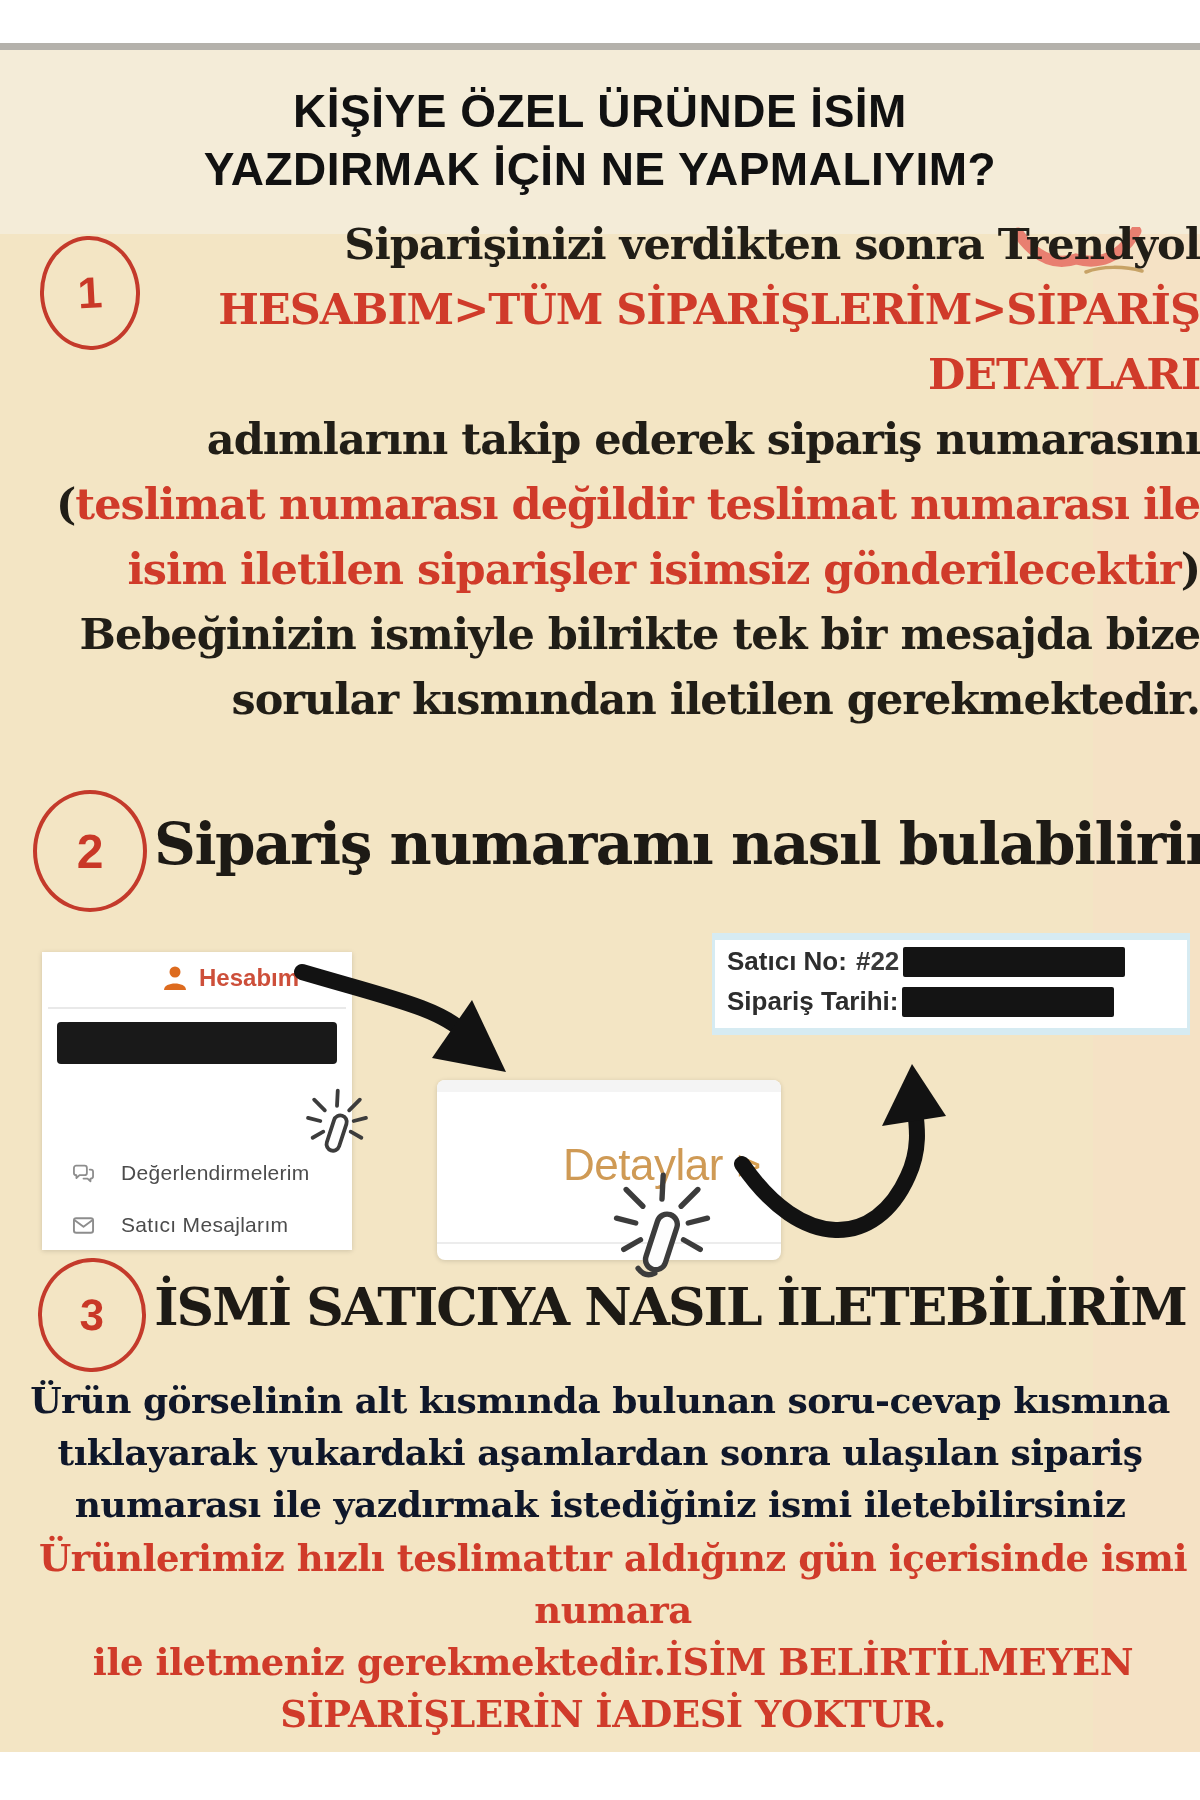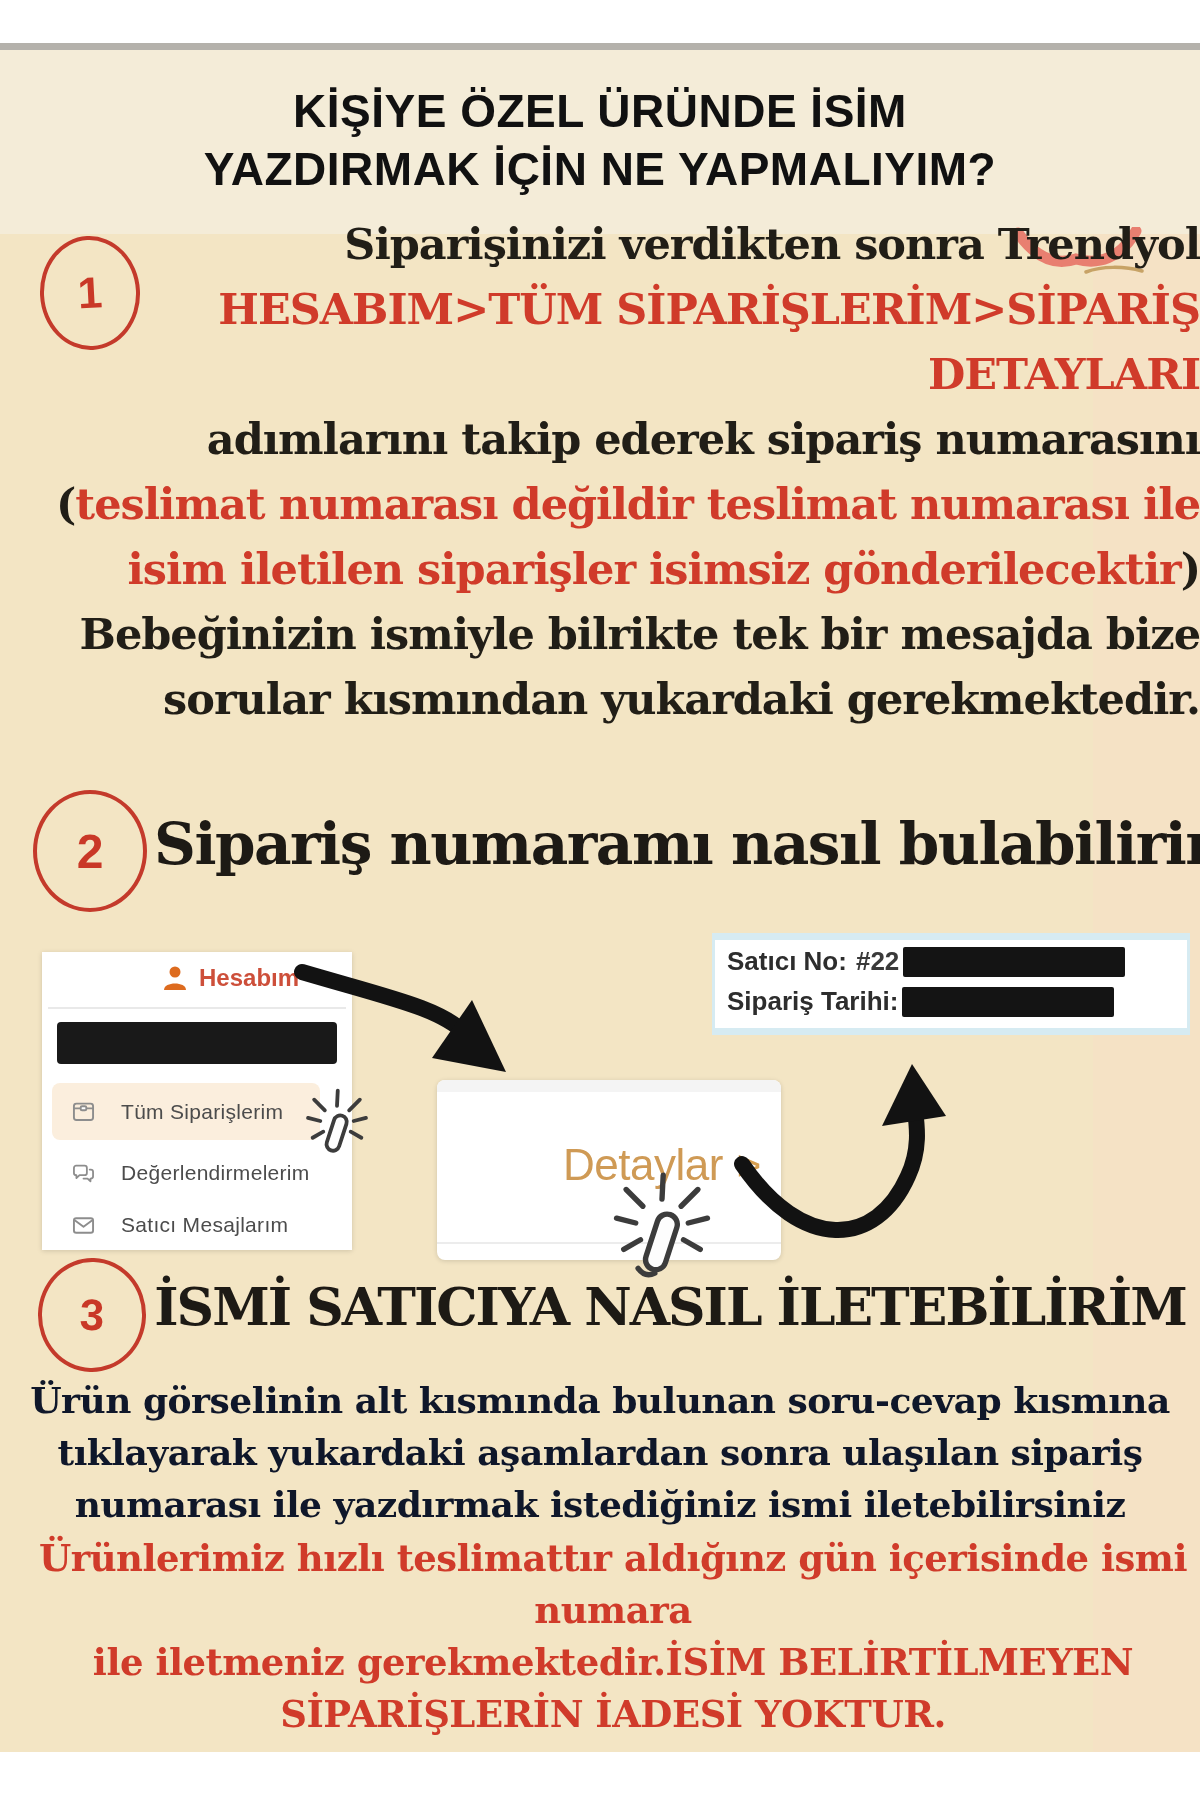--- a/index.html
+++ b/index.html
@@ -104,47 +104,39 @@
     <span>1</span>
   </div>
   <div class="s1-text">
     <div>Siparişinizi verdikten sonra Trendyol</div>
     <div class="red">HESABIM&gt;TÜM SİPARİŞLERİM&gt;SİPARİŞ</div>
     <div class="red">DETAYLARI</div>
     <div>adımlarını takip ederek sipariş numarasını</div>
     <div><span>(</span><span class="red">teslimat numarası değildir teslimat numarası ile</span></div>
     <div><span class="red">isim iletilen siparişler isimsiz gönderilecektir</span><span>)</span></div>
     <div>Bebeğinizin ismiyle bilrikte tek bir mesajda bize</div>
-    <div>sorular kısmından yukardaki gerekmektedir.</div>
+    <div>sorular kısmından iletilen gerekmektedir.</div>
   </div>
 
   <div class="step-circle circle-2">
     <span>2</span>
   </div>
   <div class="s2-heading">Sipariş numaramı nasıl bulabilirim</div>
 
   <div class="left-card">
     <div class="lc-header">
       <svg width="30" height="30" viewBox="0 0 24 24" fill="#dd6b1f">
         <circle cx="12" cy="7.2" r="4.4"></circle>
         <path d="M3.2,21.5 c0,-6.8 17.6,-6.8 17.6,0 z"></path>
       </svg>
       <span class="lc-header-label">Hesabım</span>
     </div>
     <div class="lc-divider"></div>
     <div class="lc-redacted"></div>
 
-    <div class="lc-row lc-row1">
-      <svg width="27" height="27" viewBox="0 0 24 24" fill="none" stroke="#8d8d8d" stroke-width="1.7" stroke-linejoin="round" stroke-linecap="round">
-        <rect x="3.5" y="5" width="17" height="14.5" rx="2.2"></rect>
-        <path d="M3.5,9.2 h17"></path>
-        <rect x="9.5" y="7.3" width="5" height="3.6" rx="1.2" fill="#fff"></rect>
-      </svg>
-      <span>Tüm Siparişlerim</span>
-    </div>
     <div class="lc-row lc-row2">
       <svg width="27" height="27" viewBox="0 0 24 24" fill="none" stroke="#8d8d8d" stroke-width="1.6" stroke-linejoin="round" stroke-linecap="round">
         <path d="M3.5,7 a2,2 0 0 1 2,-2 h7.5 a2,2 0 0 1 2,2 v4.5 a2,2 0 0 1 -2,2 h-4.5 l-2.8,2.6 v-2.6 h-0.2 a2,2 0 0 1 -2,-2 z"></path>
         <path d="M17.5,8.5 h1 a2,2 0 0 1 2,2 v4 a2,2 0 0 1 -2,2 h-0.3 v2.4 l-2.6,-2.4 h-3.6"></path>
       </svg>
       <span>Değerlendirmelerim</span>
     </div>
     <div class="lc-row lc-row3">
       <svg width="27" height="27" viewBox="0 0 24 24" fill="none" stroke="#8d8d8d" stroke-width="1.7" stroke-linejoin="round" stroke-linecap="round">
         <rect x="3.5" y="5.5" width="17" height="13" rx="2"></rect>

